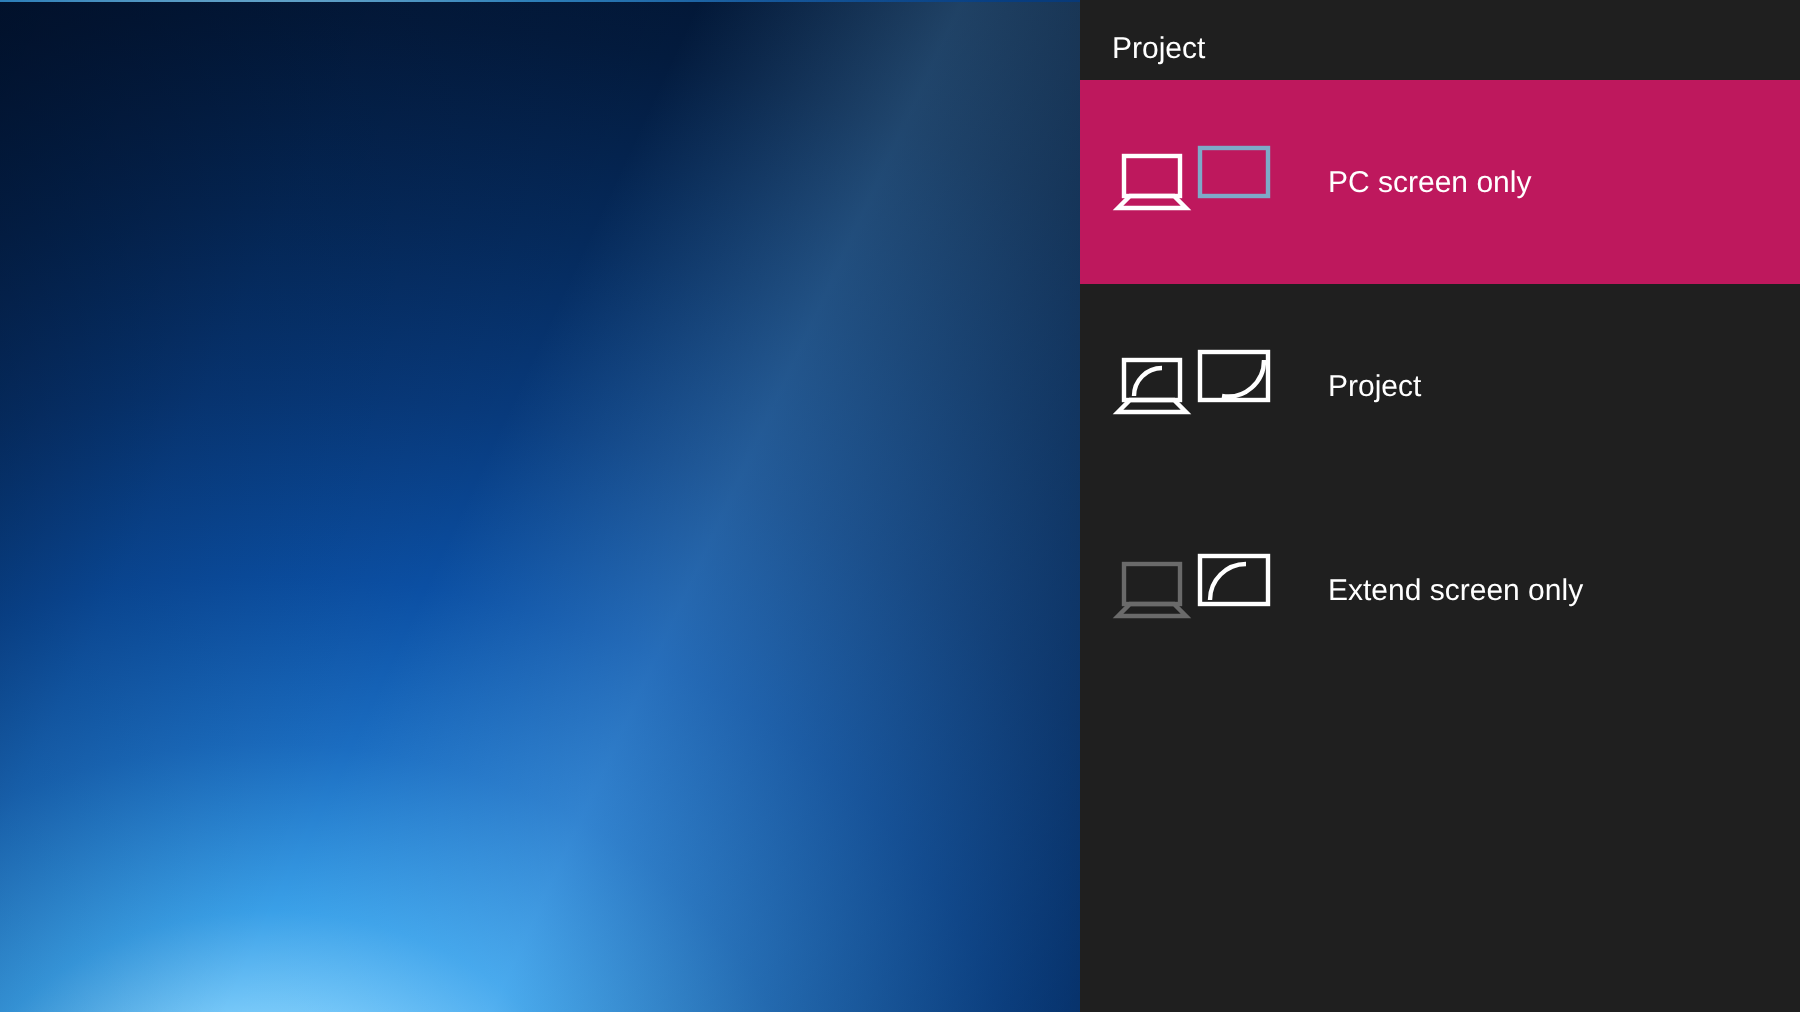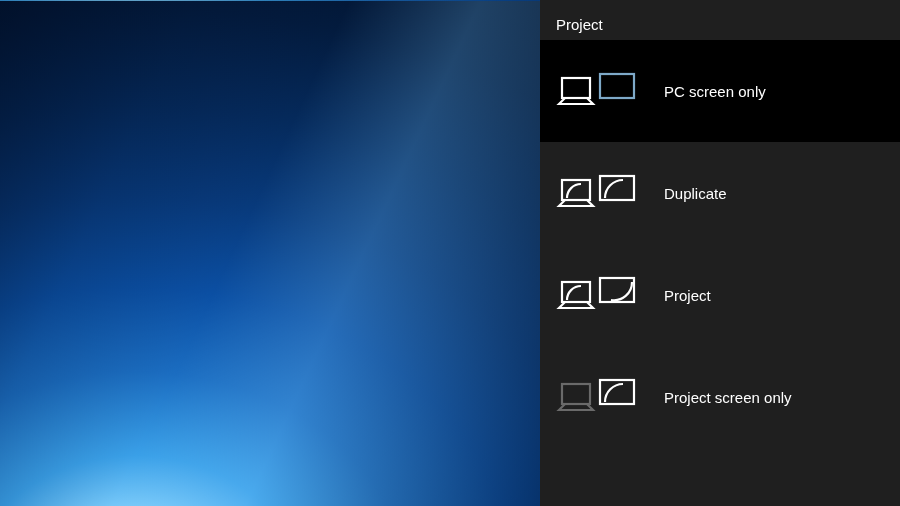--- a/index.html
+++ b/index.html
@@ -55,21 +55,21 @@
     }
     .option {
       height: 102px;
       display: flex;
       align-items: center;
       padding-left: 16px;
       cursor: default;
       gap: 26px;
     }
     .option.selected {
-      background: #000000;
+      background: #be185d;
     }
     .option .label {
       font-size: 15px;
       color: #fff;
       font-weight: 400;
     }
     .icon-wrap {
       width: 82px;
       height: 40px;
       display: flex;
@@ -96,34 +96,20 @@
         </g>
         <g fill="none" stroke="#7ea9c8" stroke-width="2.2">
 
           <rect x="44" y="2" width="34" height="24"></rect>
         </g>
       </svg>
     </span>
     <span class="label">PC screen only</span>
   </div>
 
-  <div class="option">
-    <span class="icon-wrap">
-      <svg width="82" height="38" viewBox="0 0 82 38">
-        <g fill="none" stroke="#ffffff" stroke-width="2.2">
-          <rect x="6" y="6" width="28" height="20"></rect>
-          <path d="M3 32 L9 26 L31 26 L37 32 Z"></path>
-          <path d="M11 24 A14 14 0 0 1 25 10"></path>
-          <rect x="44" y="2" width="34" height="24"></rect>
-          <path d="M49 24 A18 18 0 0 1 67 6"></path>
-        </g>
-      </svg>
-    </span>
-    <span class="label">Duplicate</span>
-  </div>
 
   <div class="option">
     <span class="icon-wrap">
       <svg width="82" height="38" viewBox="0 0 82 38">
         <g fill="none" stroke="#ffffff" stroke-width="2.2">
           <rect x="6" y="6" width="28" height="20"></rect>
           <path d="M3 32 L9 26 L31 26 L37 32 Z"></path>
 
           <path d="M11 24 A14 14 0 0 1 25 10"></path>
 
@@ -141,16 +127,16 @@
         <g fill="none" stroke="#6a6a6a" stroke-width="2.2">
           <rect x="6" y="6" width="28" height="20"></rect>
           <path d="M3 32 L9 26 L31 26 L37 32 Z"></path>
         </g>
         <g fill="none" stroke="#ffffff" stroke-width="2.2">
           <rect x="44" y="2" width="34" height="24"></rect>
           <path d="M49 24 A18 18 0 0 1 67 6"></path>
         </g>
       </svg>
     </span>
-    <span class="label">Project screen only</span>
+    <span class="label">Extend screen only</span>
   </div>
 
 </div>
 
 </body></html>

